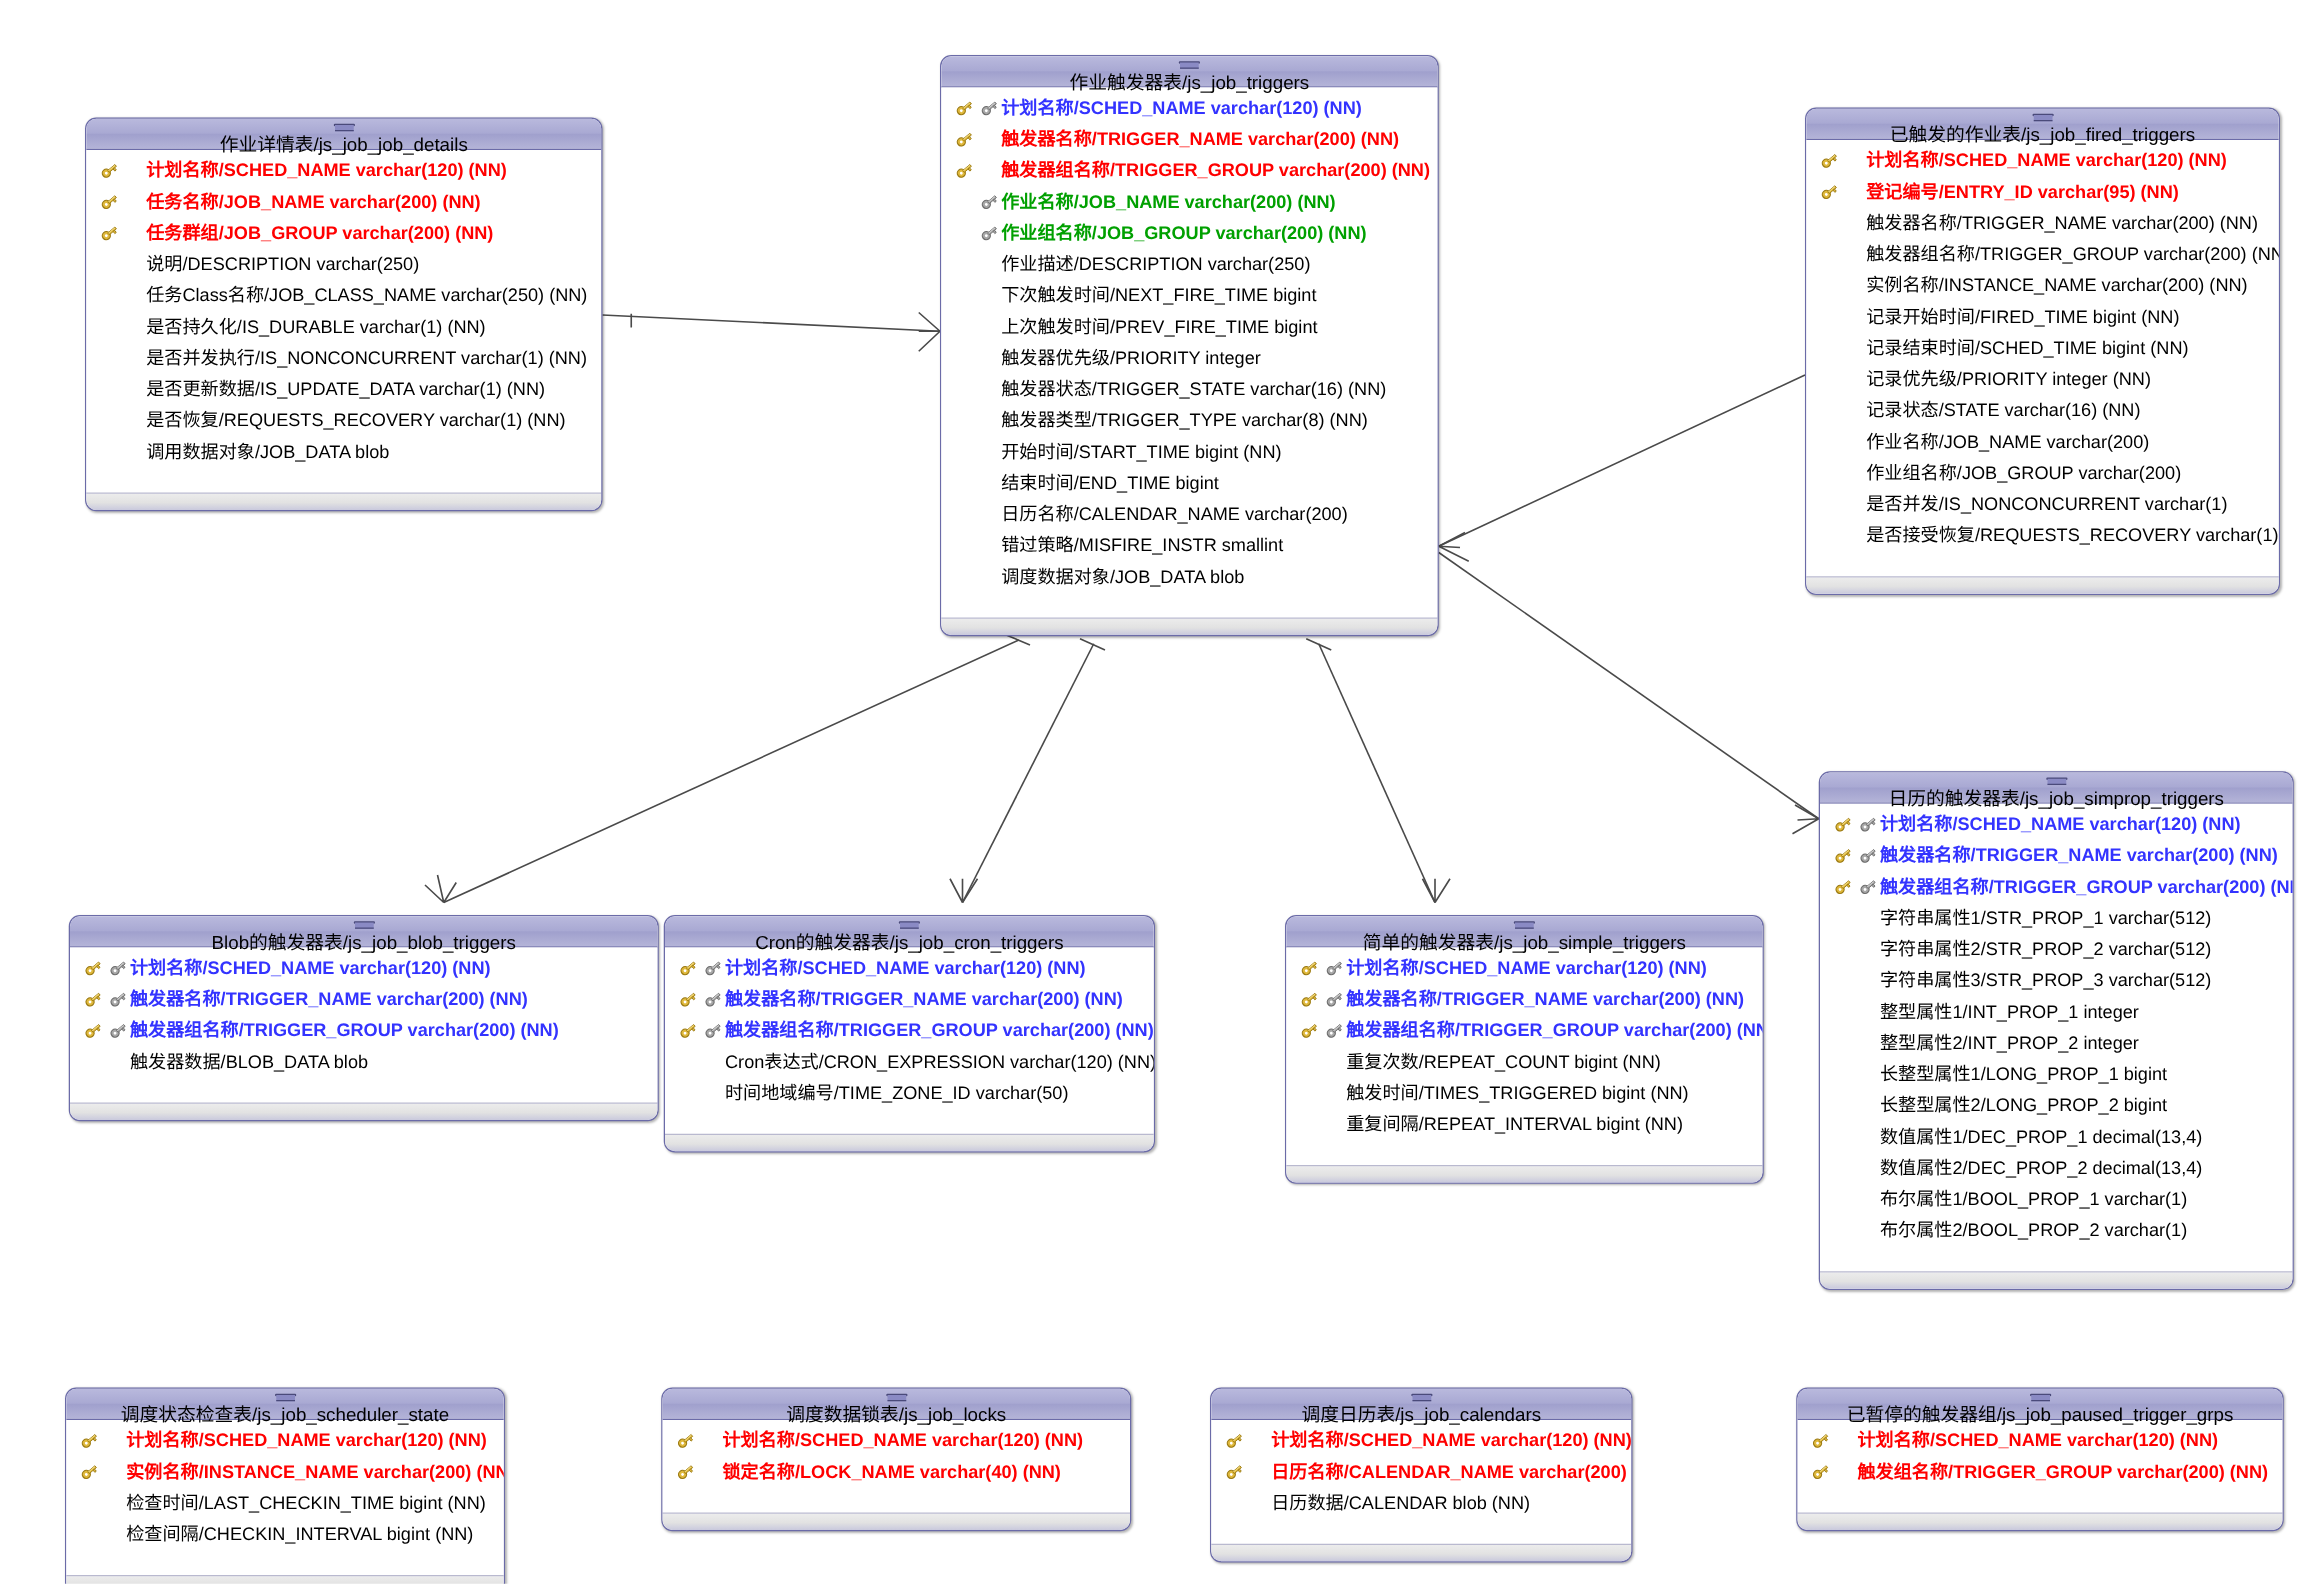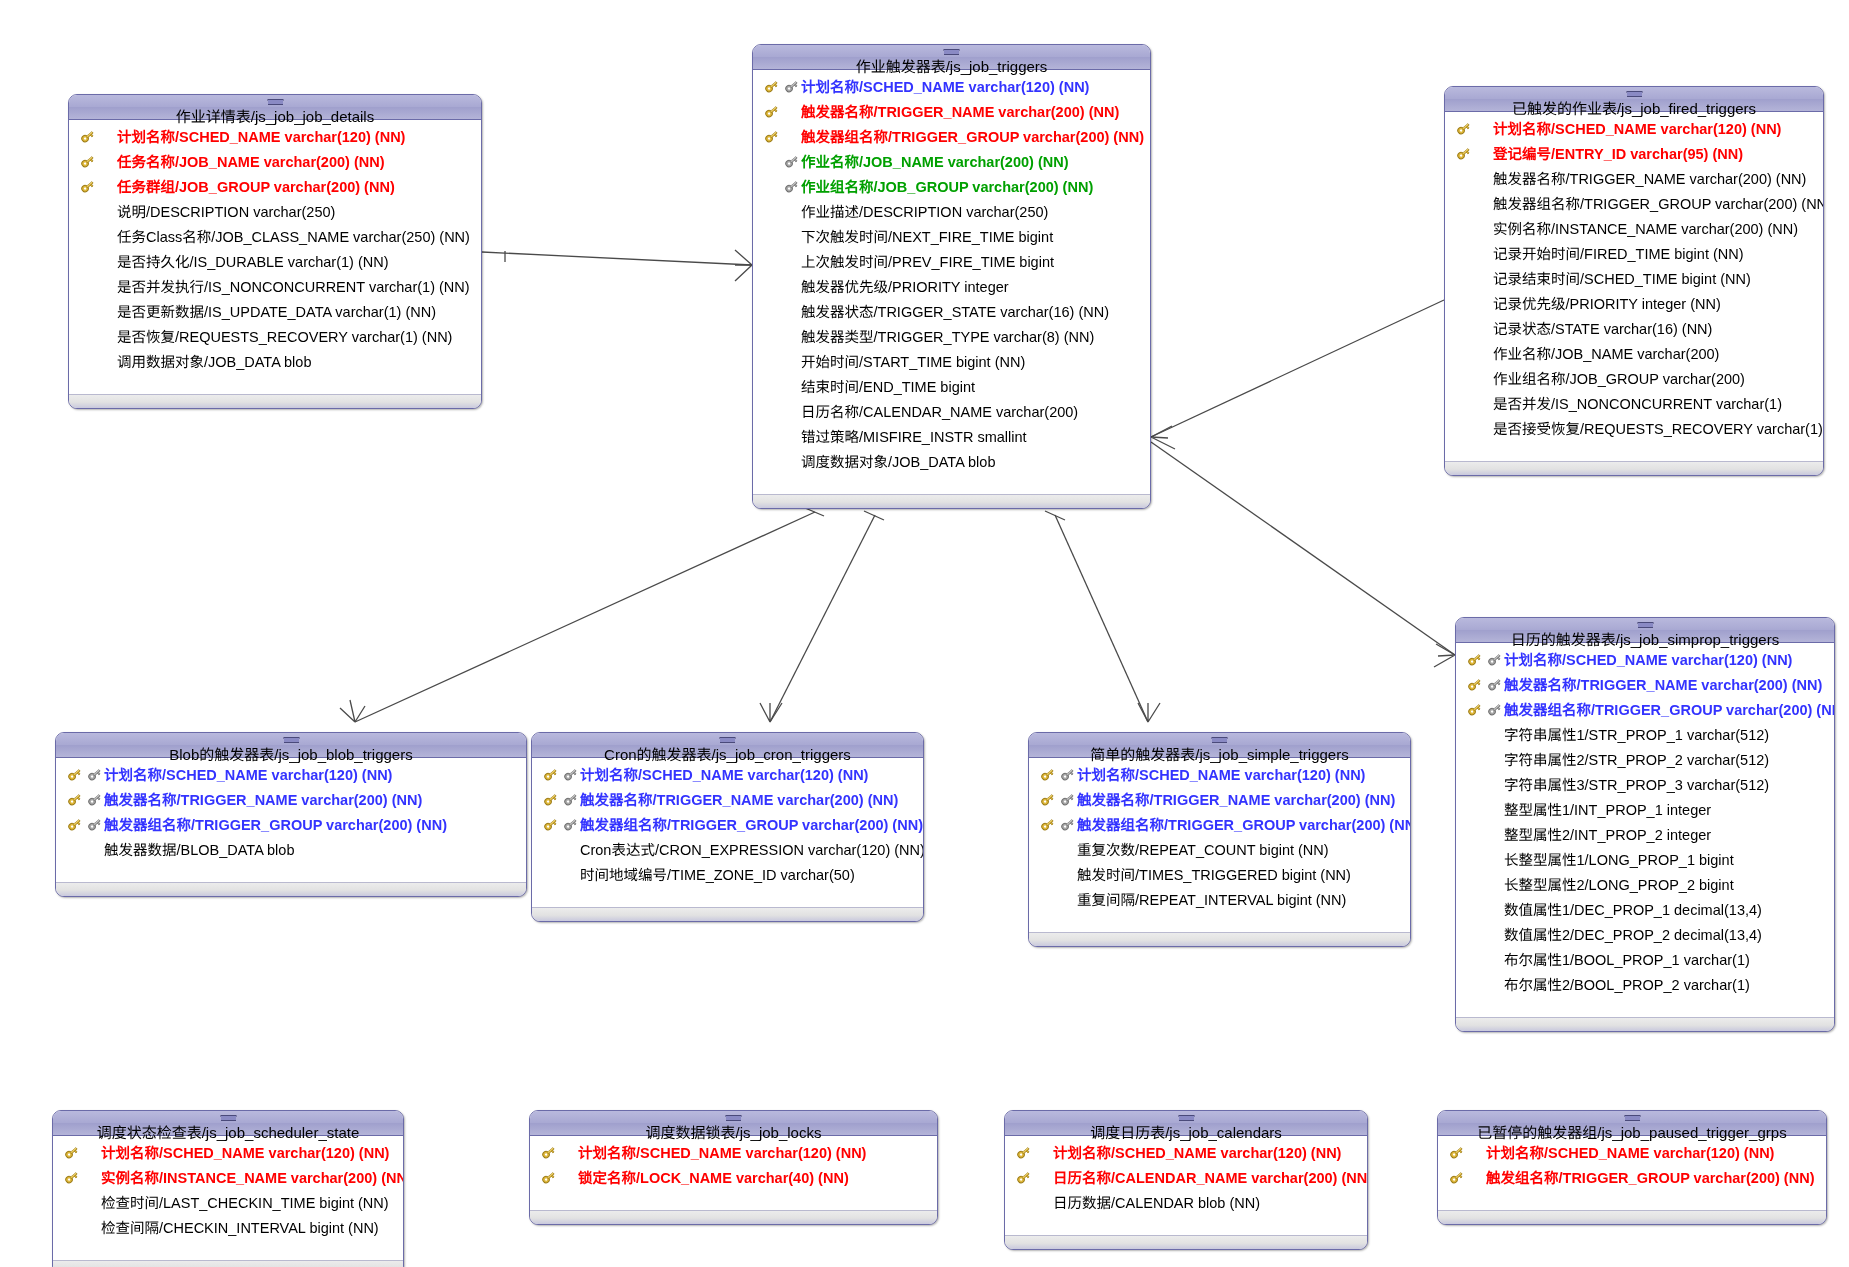--- a/index.html
+++ b/index.html
@@ -914,21 +914,21 @@
           <span class="attr-label c-black">检查时间/LAST_CHECKIN_TIME bigint (NN)</span>
         </div>
         <div class="attr">
           <span class="keycell"></span>
           <span class="keycell"></span>
           <span class="attr-label c-black">检查间隔/CHECKIN_INTERVAL bigint (NN)</span>
         </div>
       </div>
       <div class="entity-footer"></div>
     </div>
-    <div class="entity" style="left: 529px; top: 1110px; width: 409px;">
+    <div class="entity" style="left: 529px; top: 1110px; width: 376px;">
       <div class="entity-header">
         <span class="tbl-icon"></span>
         <span class="entity-title">调度数据锁表/js_job_locks</span>
       </div>
       <div class="entity-body">
         <div class="attr">
           <span class="keycell">
             <svg width="15" height="15" viewBox="0 0 15 15" xmlns="http://www.w3.org/2000/svg">
               <g transform="rotate(-40 7.5 7.5)">
                 <circle cx="4.3" cy="7.5" r="3.2" fill="#e0b93c" stroke="#9c7b14" stroke-width="1"></circle>
@@ -953,21 +953,21 @@
                 <rect x="6.8" y="6.8" width="6.8" height="0.6" fill="#f6e08c"></rect>
               </g>
             </svg>
           </span>
           <span class="keycell"></span>
           <span class="attr-label c-red">锁定名称/LOCK_NAME varchar(40) (NN)</span>
         </div>
       </div>
       <div class="entity-footer"></div>
     </div>
-    <div class="entity" style="left: 1004px; top: 1110px; width: 364px;">
+    <div class="entity" style="left: 968px; top: 1110px; width: 338px;">
       <div class="entity-header">
         <span class="tbl-icon"></span>
         <span class="entity-title">调度日历表/js_job_calendars</span>
       </div>
       <div class="entity-body">
         <div class="attr">
           <span class="keycell">
             <svg width="15" height="15" viewBox="0 0 15 15" xmlns="http://www.w3.org/2000/svg">
               <g transform="rotate(-40 7.5 7.5)">
                 <circle cx="4.3" cy="7.5" r="3.2" fill="#e0b93c" stroke="#9c7b14" stroke-width="1"></circle>

